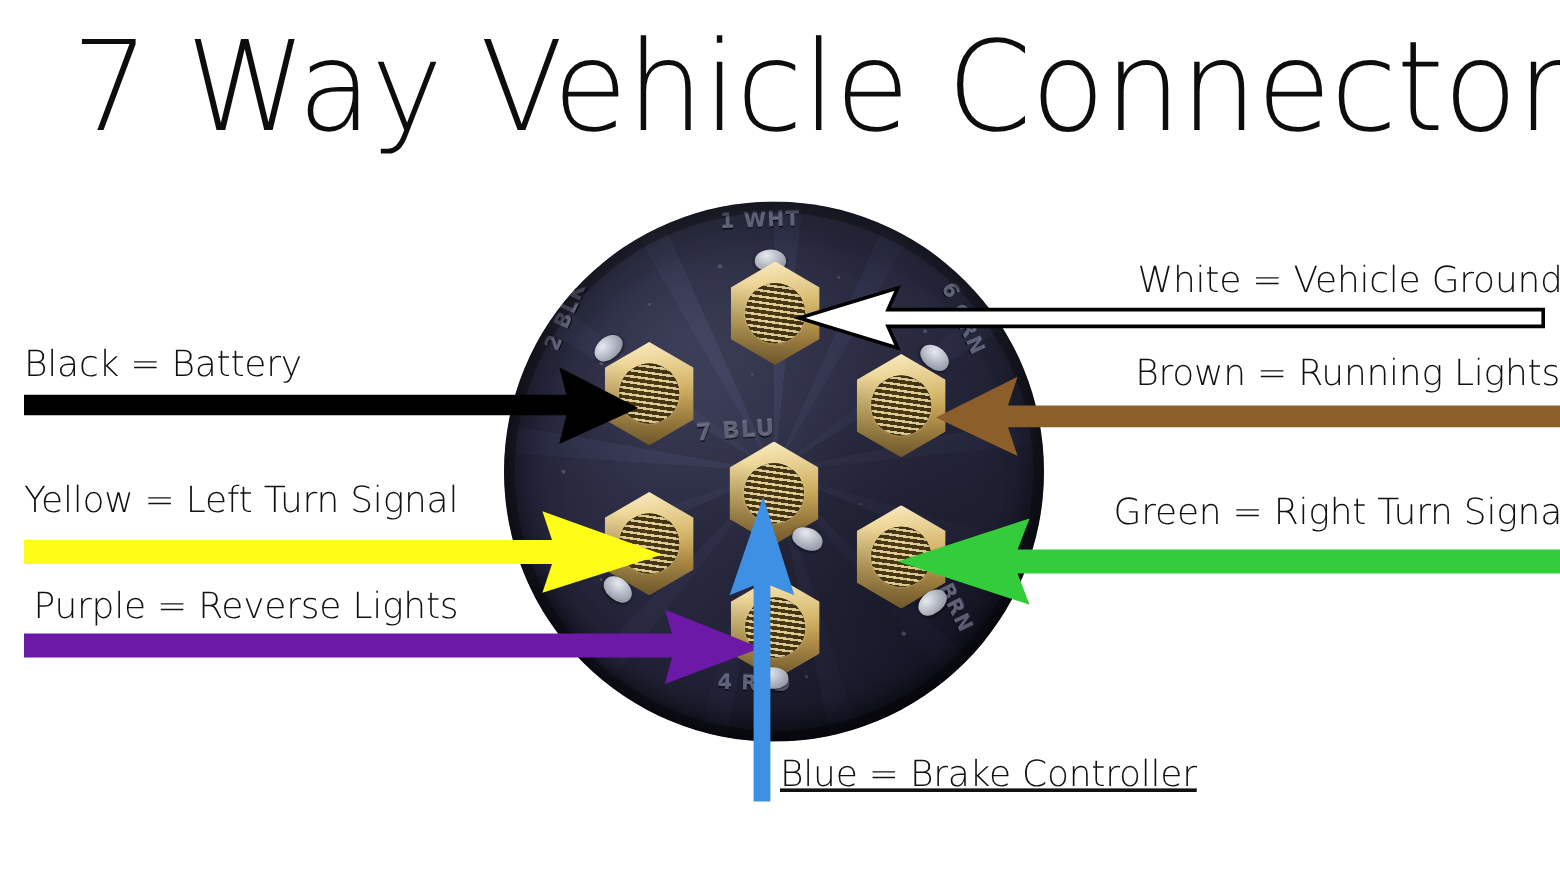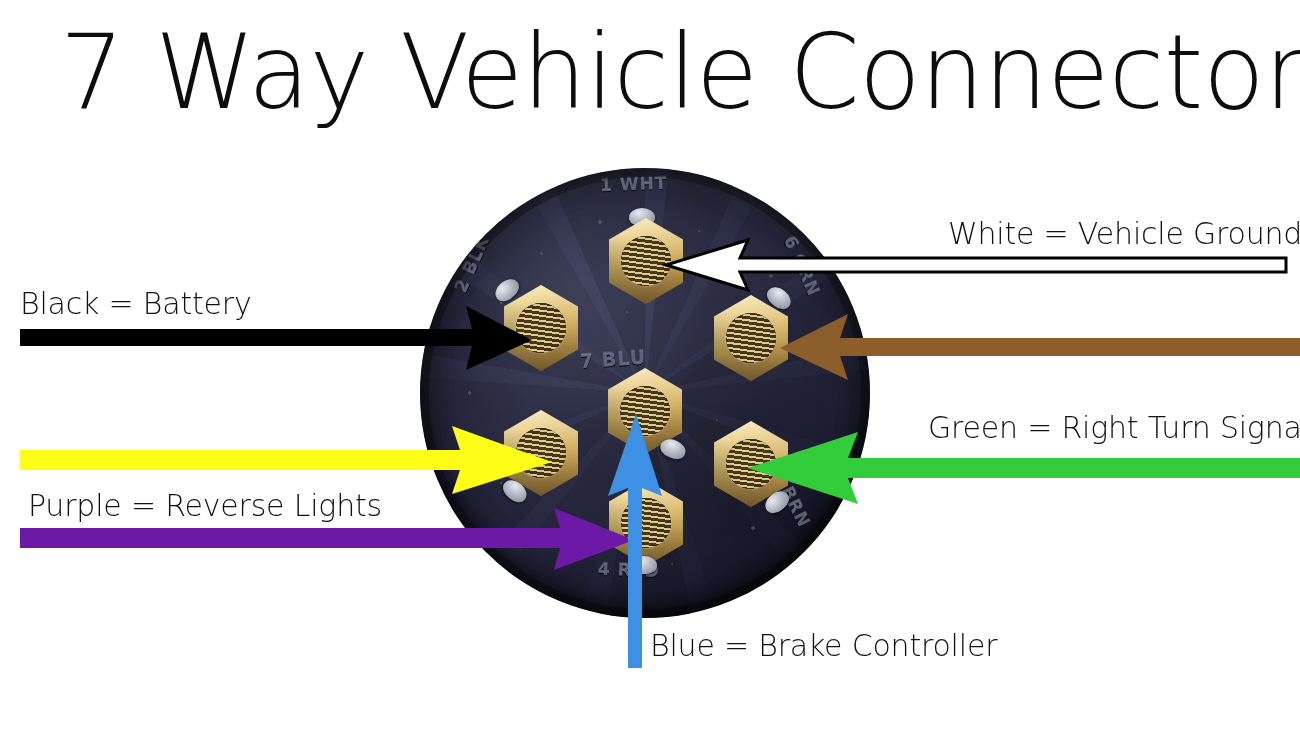--- a/index.html
+++ b/index.html
@@ -261,36 +261,38 @@
   <div class="lbl" style="left:20px; top:286px;text-align:right;">Black = Battery</div>
   <svg class="arrow-svg" style="left:0px; top:300px;" width="540" height="80" viewBox="0 0 540 80">
     <path d="M20,29 L472,29 L466,6 L532,40 L466,70 L472,46 L20,46 Z" fill="#000000"></path>
   </svg>
 
   <div class="lbl" style="left:948px; top:216px;">White = Vehicle Ground</div>
   <svg class="arrow-svg" style="left:650px; top:236px;" width="650" height="58" viewBox="0 0 650 58">
     <path d="M636,22 L90,22 L98,4 L16,29 L98,54 L90,36 L636,36 Z" fill="#ffffff" stroke="#000000" stroke-width="3" stroke-linejoin="miter"></path>
   </svg>
 
+  <div class="lbl" style="left:946px; top:294px;">Brown = Running Lights</div>
   <svg class="arrow-svg" style="left:770px; top:310px;" width="530" height="80" viewBox="0 0 530 80">
     <path d="M530,28 L70,28 L78,4 L10,38 L78,70 L70,46 L530,46 Z" fill="#8b5e2a"></path>
   </svg>
 
+  <div class="lbl" style="left:20px; top:400px;">Yellow = Left Turn Signal</div>
   <svg class="arrow-svg" style="left:0px; top:420px;" width="560" height="80" viewBox="0 0 560 80">
     <path d="M20,30 L460,30 L452,6 L552,42 L452,74 L460,50 L20,50 Z" fill="#fdfd18"></path>
   </svg>
 
   <div class="lbl" style="left:928px; top:410px;">Green = Right Turn Signal</div>
   <svg class="arrow-svg" style="left:720px; top:428px;" width="580" height="82" viewBox="0 0 580 82">
     <path d="M580,30 L128,30 L138,4 L28,40 L138,76 L128,50 L580,50 Z" fill="#33cc3a"></path>
   </svg>
 
   <div class="lbl" style="left:28px; top:488px;text-align:center;">Purple = Reverse Lights</div>
   <svg class="arrow-svg" style="left:0px; top:504px;" width="660" height="70" viewBox="0 0 660 70">
     <path d="M20,24 L560,24 L554,4 L634,36 L554,66 L560,44 L20,44 Z" fill="#6d19a8"></path>
   </svg>
 
-  <div class="lbl" style="left:650px; top:628px;">Blue = Brake Controller</div>
+  <div class="lbl" style="left:650px; top:628px;text-decoration:underline;">Blue = Brake Controller</div>
   <svg class="arrow-svg" style="left:600px; top:400px;" width="110" height="280" viewBox="0 0 110 280">
     <path d="M28,268 L28,88 L8,96 L36,14 L62,96 L42,88 L42,268 Z" fill="#3d90e3"></path>
   </svg>
 
 </div>
 
 </body></html>

